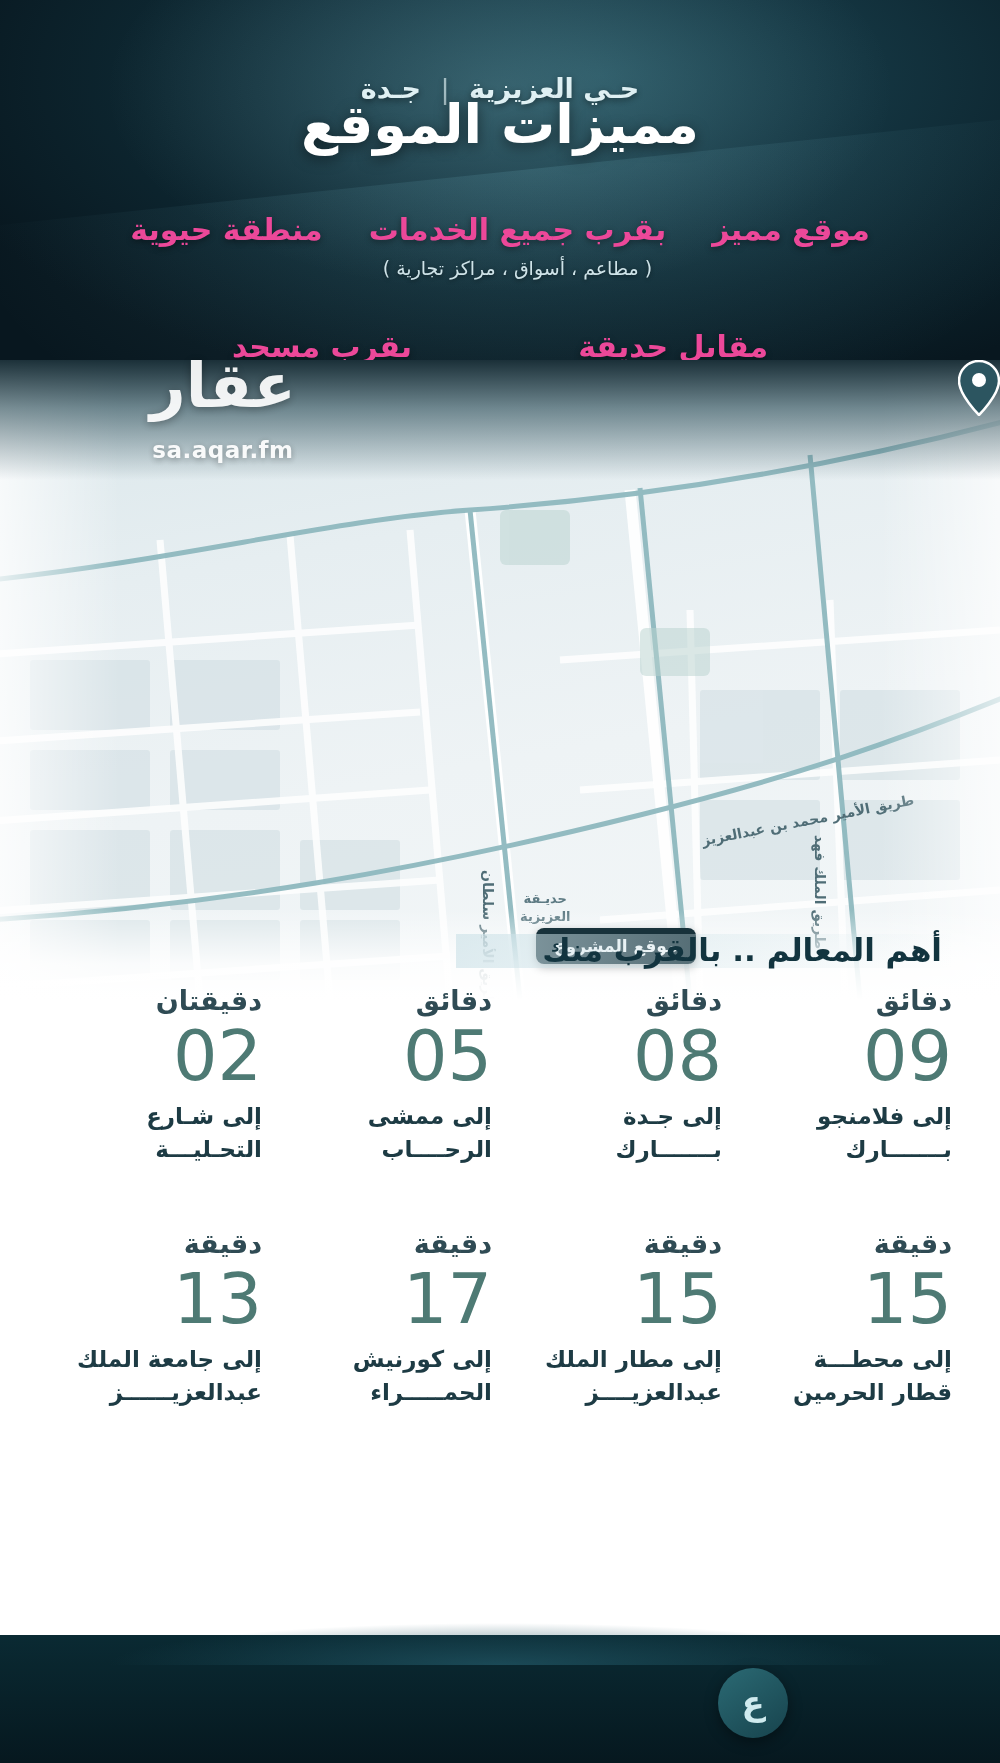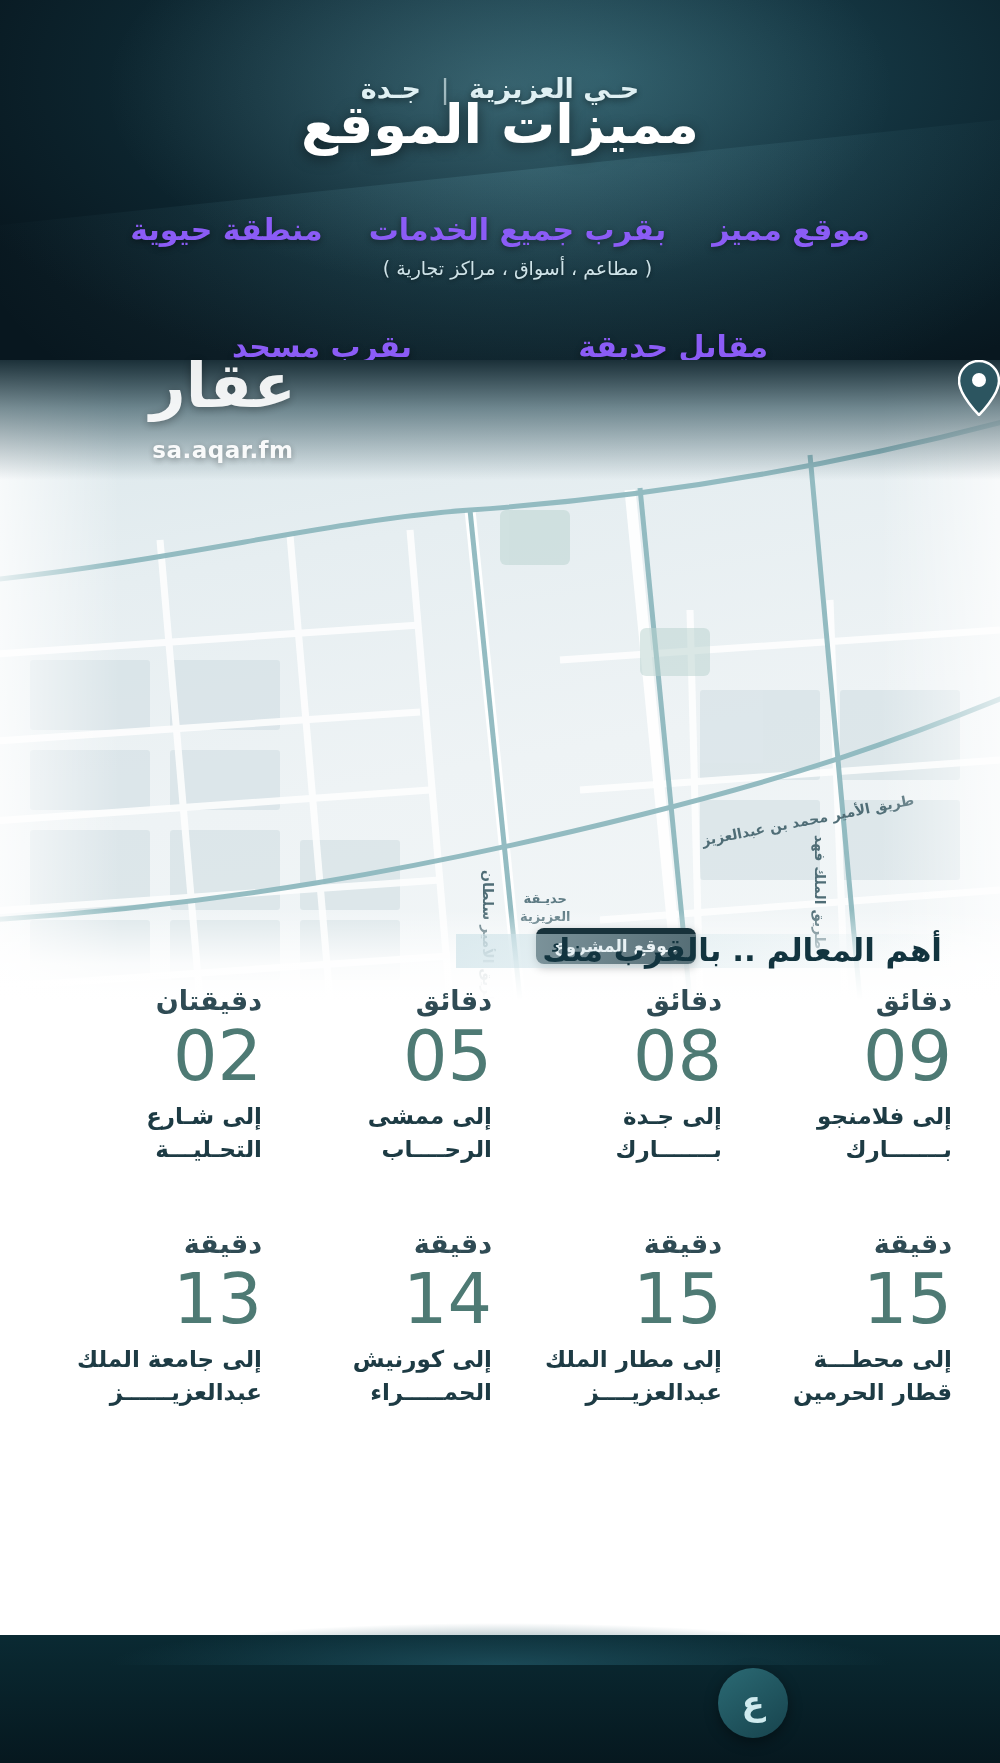--- a/index.html
+++ b/index.html
@@ -73,21 +73,21 @@
   .tag-row {
     display: flex;
     justify-content: center;
     align-items: flex-start;
     gap: 34px;
   }
   .tag-row.r1 { gap: 30px; }
   .tag-row.r2 { margin-top: 48px; gap: 150px; }
   .tag {
     position: relative;
-    color: #8b5cf6;
+    color: #ec4899;
     font-size: 30px;
     font-weight: 800;
     white-space: nowrap;
     text-shadow: 0 2px 6px rgba(0,0,0,0.4);
     padding: 2px 8px;
   }
   .tag .hl {
     position: absolute;
     left: 0; right: 0;
     top: 5px; bottom: 5px;
@@ -450,21 +450,21 @@
 قطار الحرمين</div>
     </div>
     <div class="cell">
       <div class="unit">دقيقة</div>
       <div class="num">15</div>
       <div class="dest">إلى مطار الملك
 عبدالعزيــــز</div>
     </div>
     <div class="cell">
       <div class="unit">دقيقة</div>
-      <div class="num">14</div>
+      <div class="num">17</div>
       <div class="dest">إلى كورنيش
 الحمـــــراء</div>
     </div>
     <div class="cell">
       <div class="unit">دقيقة</div>
       <div class="num">13</div>
       <div class="dest">إلى جامعة الملك
 عبدالعزيــــــز</div>
     </div>
   </div>

